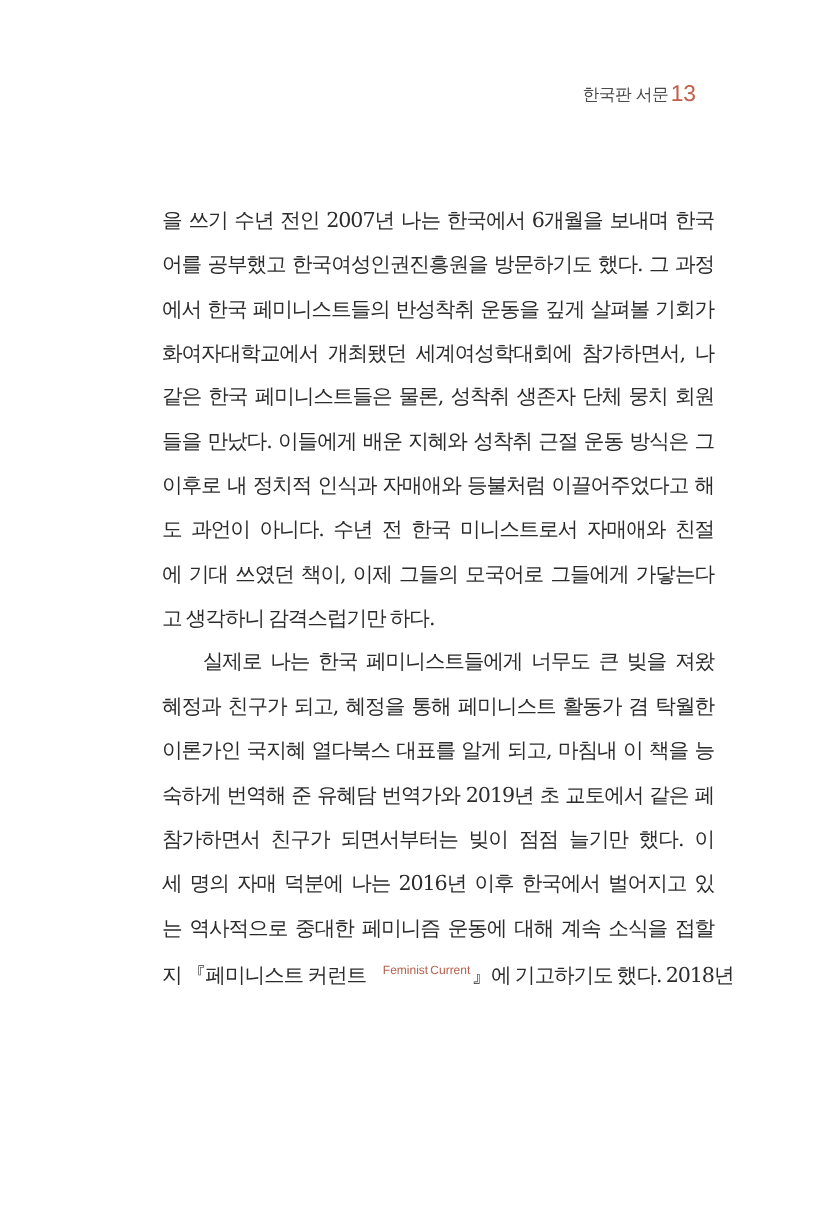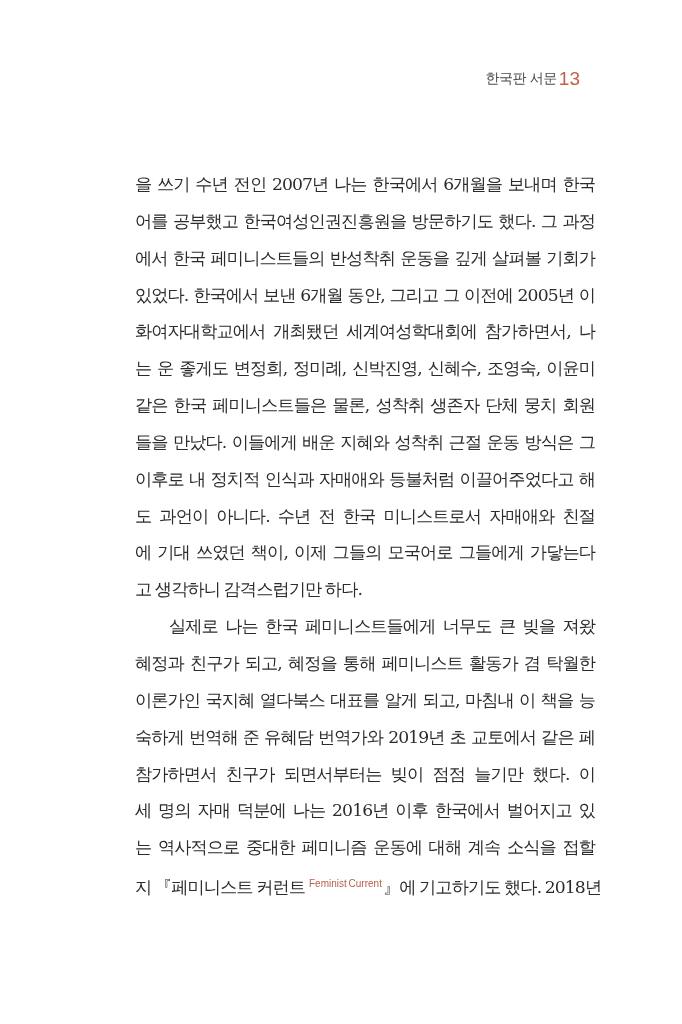--- a/index.html
+++ b/index.html
@@ -57,41 +57,39 @@
   }
   .line.indent {
     padding-left: 34px;
   }
   .annot {
     font-family: "Liberation Sans", sans-serif;
     font-size: 10px;
     color: #b5614c;
     vertical-align: 6px;
     letter-spacing: 0;
-    margin-left: 4px;
+    margin-left: 14px;
     margin-right: 1px;
   }
 </style>
 </head>
 <body>
 
 <header class="running-head">
   <span class="title">한국판 서문</span>
   <span class="page-num">13</span>
 </header>
 
 <main class="body-text">
 
   <div>
     <div class="line">을 쓰기 수년 전인 2007년 나는 한국에서 6개월을 보내며 한국</div>
     <div class="line">어를 공부했고 한국여성인권진흥원을 방문하기도 했다. 그 과정</div>
     <div class="line">에서 한국 페미니스트들의 반성착취 운동을 깊게 살펴볼 기회가</div>
-    <div class="line">있었다. 한국에서 보낸 6개월 동안, 그리고 그 이전에 2005년 이</div>
     <div class="line">화여자대학교에서 개최됐던 세계여성학대회에 참가하면서, 나</div>
-    <div class="line">는 운 좋게도 변정희, 정미례, 신박진영, 신혜수, 조영숙, 이윤미</div>
     <div class="line">같은 한국 페미니스트들은 물론, 성착취 생존자 단체 뭉치 회원</div>
     <div class="line">들을 만났다. 이들에게 배운 지혜와 성착취 근절 운동 방식은 그</div>
     <div class="line">이후로 내 정치적 인식과 자매애와 등불처럼 이끌어주었다고 해</div>
     <div class="line">도 과언이 아니다. 수년 전 한국 미니스트로서 자매애와 친절</div>
     <div class="line">에 기대 쓰였던 책이, 이제 그들의 모국어로 그들에게 가닿는다</div>
     <div class="line last">고 생각하니 감격스럽기만 하다.</div>
   </div>
 
   <div>
     <div class="line indent">실제로 나는 한국 페미니스트들에게 너무도 큰 빚을 져왔</div>

